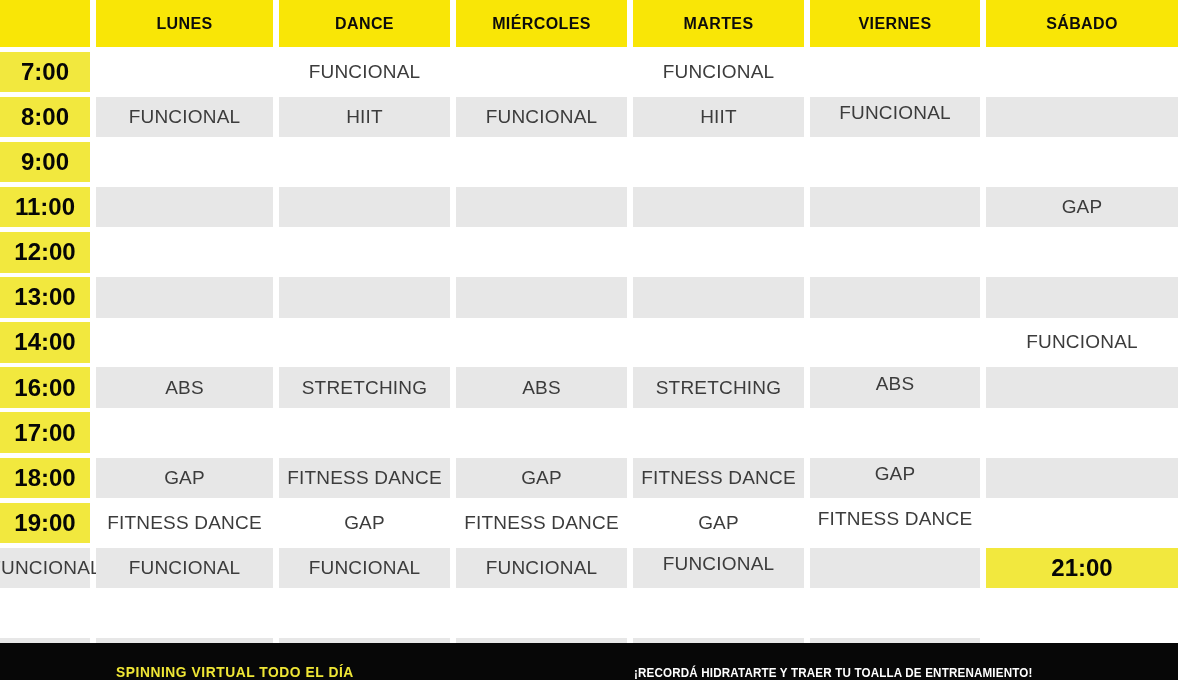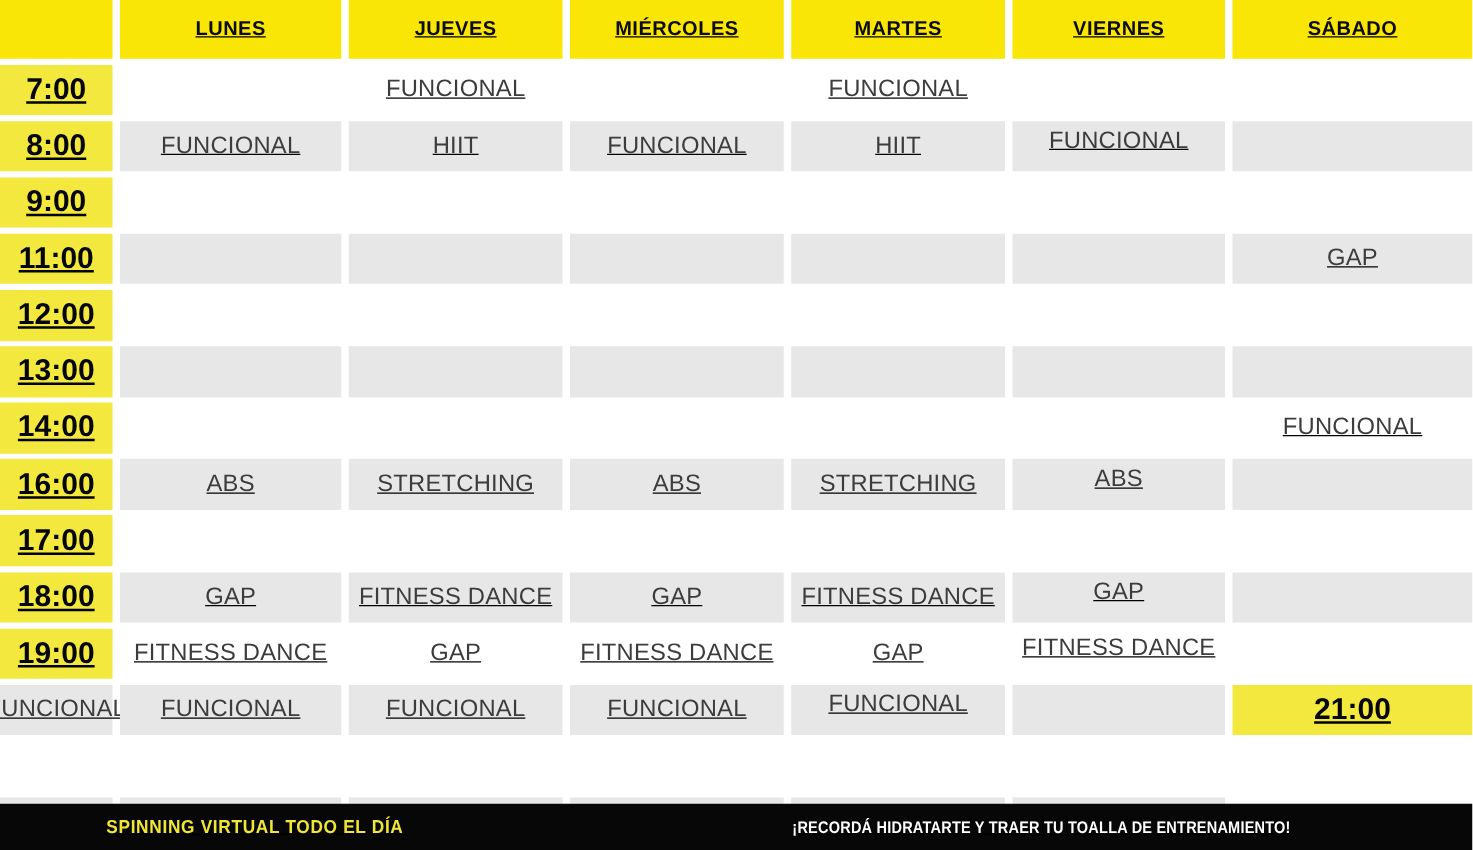--- a/index.html
+++ b/index.html
@@ -5,21 +5,20 @@
   * { box-sizing: border-box; margin: 0; padding: 0; }
   html, body { background: #ffffff; }
   body {
     width: 1178px; height: 680px; overflow: hidden;
     font-family: "Liberation Sans", sans-serif;
   }
   .page {
     width: 1178px; height: 680px;
     display: flex; flex-direction: column;
     background: #ffffff;
-    text-decoration: underline;
   }
   .schedule {
     flex: 1;
     display: grid;
     grid-template-columns: 90px 177px 171px 171px 171px 170px 1fr;
     grid-template-rows: 47px repeat(13, 1fr) 5px;
     gap: 4.6px 6px;
     background: #ffffff;
   }
   .corner-cell { background: var(--header-yellow); }
@@ -39,22 +38,22 @@
     font-size: 19px; color: #3c3c3c; letter-spacing: 0.2px;
     white-space: nowrap;
   }
   .class-cell.shaded { background: var(--cell-gray); }
   .class-cell.raised { padding-bottom: 8px; }
   .sliver { background: var(--cell-gray); }
   .sliver-spacer { background: transparent; }
   .footer {
     height: 37px; flex: 0 0 37px;
     background: var(--footer-bg);
-    display: flex; align-items: center; justify-content: space-between;
-    padding: 0 145px 0 85px;
+    display: flex; align-items: flex-end; justify-content: space-between;
+    padding: 0 145px 0 116px;
   }
   .footer-left {
     color: var(--footer-left-color);
     font-weight: bold; font-size: 15px; letter-spacing: 0.6px;
     white-space: nowrap;
     display: inline-block; transform: scaleX(0.92); transform-origin: left center;
   }
   .footer-right {
     color: var(--footer-right-color);
     font-weight: bold; font-size: 13.5px; letter-spacing: 0.2px;
@@ -62,21 +61,21 @@
     display: inline-block; transform: scaleX(0.86); transform-origin: right center;
   }
 </style>
 </head>
 <body>
 
 <div class="page">
   <div class="schedule" id="schedule-grid">
     <div class="corner-cell"></div>
     <div class="day-header">LUNES</div>
-    <div class="day-header">JUEVES</div>
+    <div class="day-header">DANCE</div>
     <div class="day-header">MIÉRCOLES</div>
     <div class="day-header">MARTES</div>
     <div class="day-header">VIERNES</div>
     <div class="day-header">SÁBADO</div>
 
   <div class="time-cell">7:00</div>
       <div class="class-cell"></div>
       <div class="class-cell">FUNCIONAL</div>
       <div class="class-cell"></div>
       <div class="class-cell">FUNCIONAL</div>

